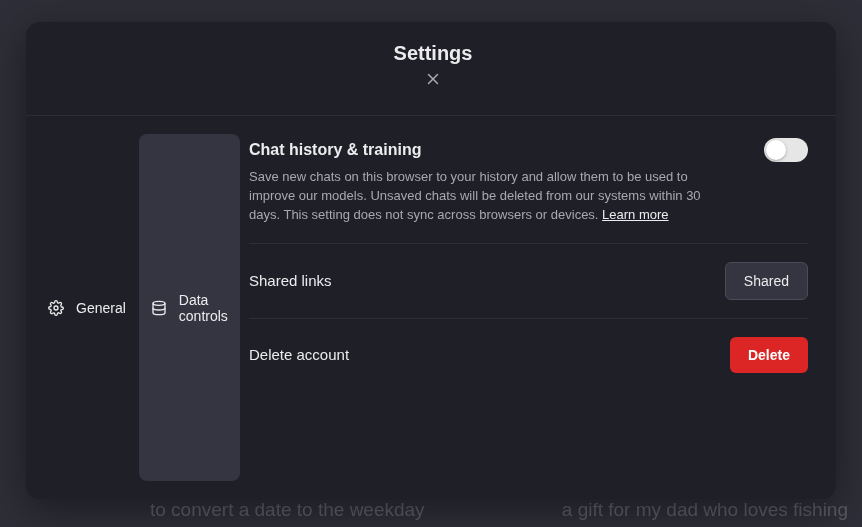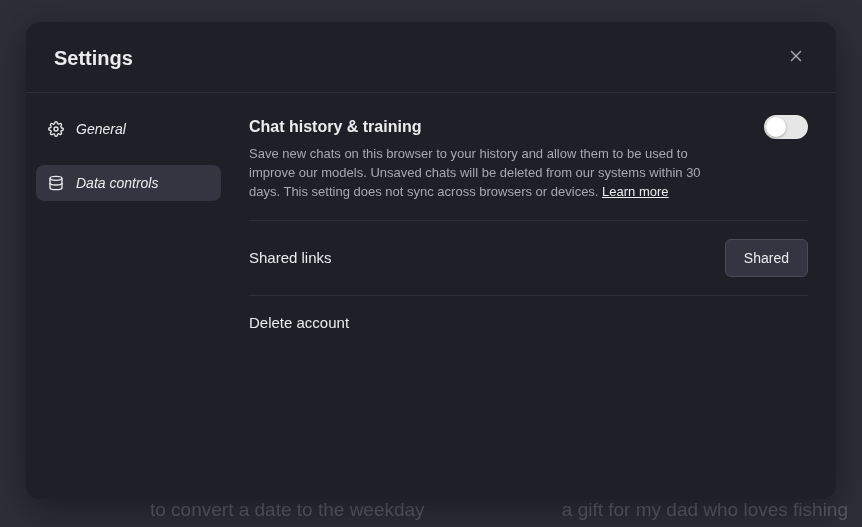--- a/index.html
+++ b/index.html
@@ -39,20 +39,21 @@
       display: flex;
       flex-direction: column;
       box-shadow: 0 10px 40px rgba(0,0,0,0.4);
     }
     .modal-header {
       display: flex;
       align-items: center;
       justify-content: space-between;
       padding: 20px 24px 18px 28px;
       border-bottom: 1px solid #2e2e36;
+      flex-direction: column;
     }
     .modal-title {
       color: #ececee;
       font-size: 20px;
       font-weight: 600;
     }
     .close-btn {
       width: 32px;
       height: 32px;
       display: flex;
@@ -64,23 +65,22 @@
     }
     .modal-body {
       display: flex;
       flex: 1;
       overflow: hidden;
     }
     .sidebar {
       width: 205px;
       padding: 18px 10px;
       display: flex;
-      flex-direction: column;
-      gap: 18px;
-      font-style: italic;
+      flex-direction: row;
+      gap: 1px;
     }
     .sidebar-item {
       display: flex;
       align-items: center;
       gap: 12px;
       padding: 10px 12px;
       border-radius: 8px;
       color: #ececee;
       font-size: 14px;
       cursor: pointer;
@@ -236,18 +236,19 @@
         <div class="section-row">
           <div class="section-title-sm">Shared links</div>
           <button class="btn btn-secondary">Shared</button>
         </div>
       </div>
 
 
       <div class="section">
         <div class="section-row">
           <div class="section-title-sm">Delete account</div>
+          <button class="btn btn-danger">Delete</button>
         </div>
       </div>
 
     </div>
   </div>
 </div>
 
 </body></html>

